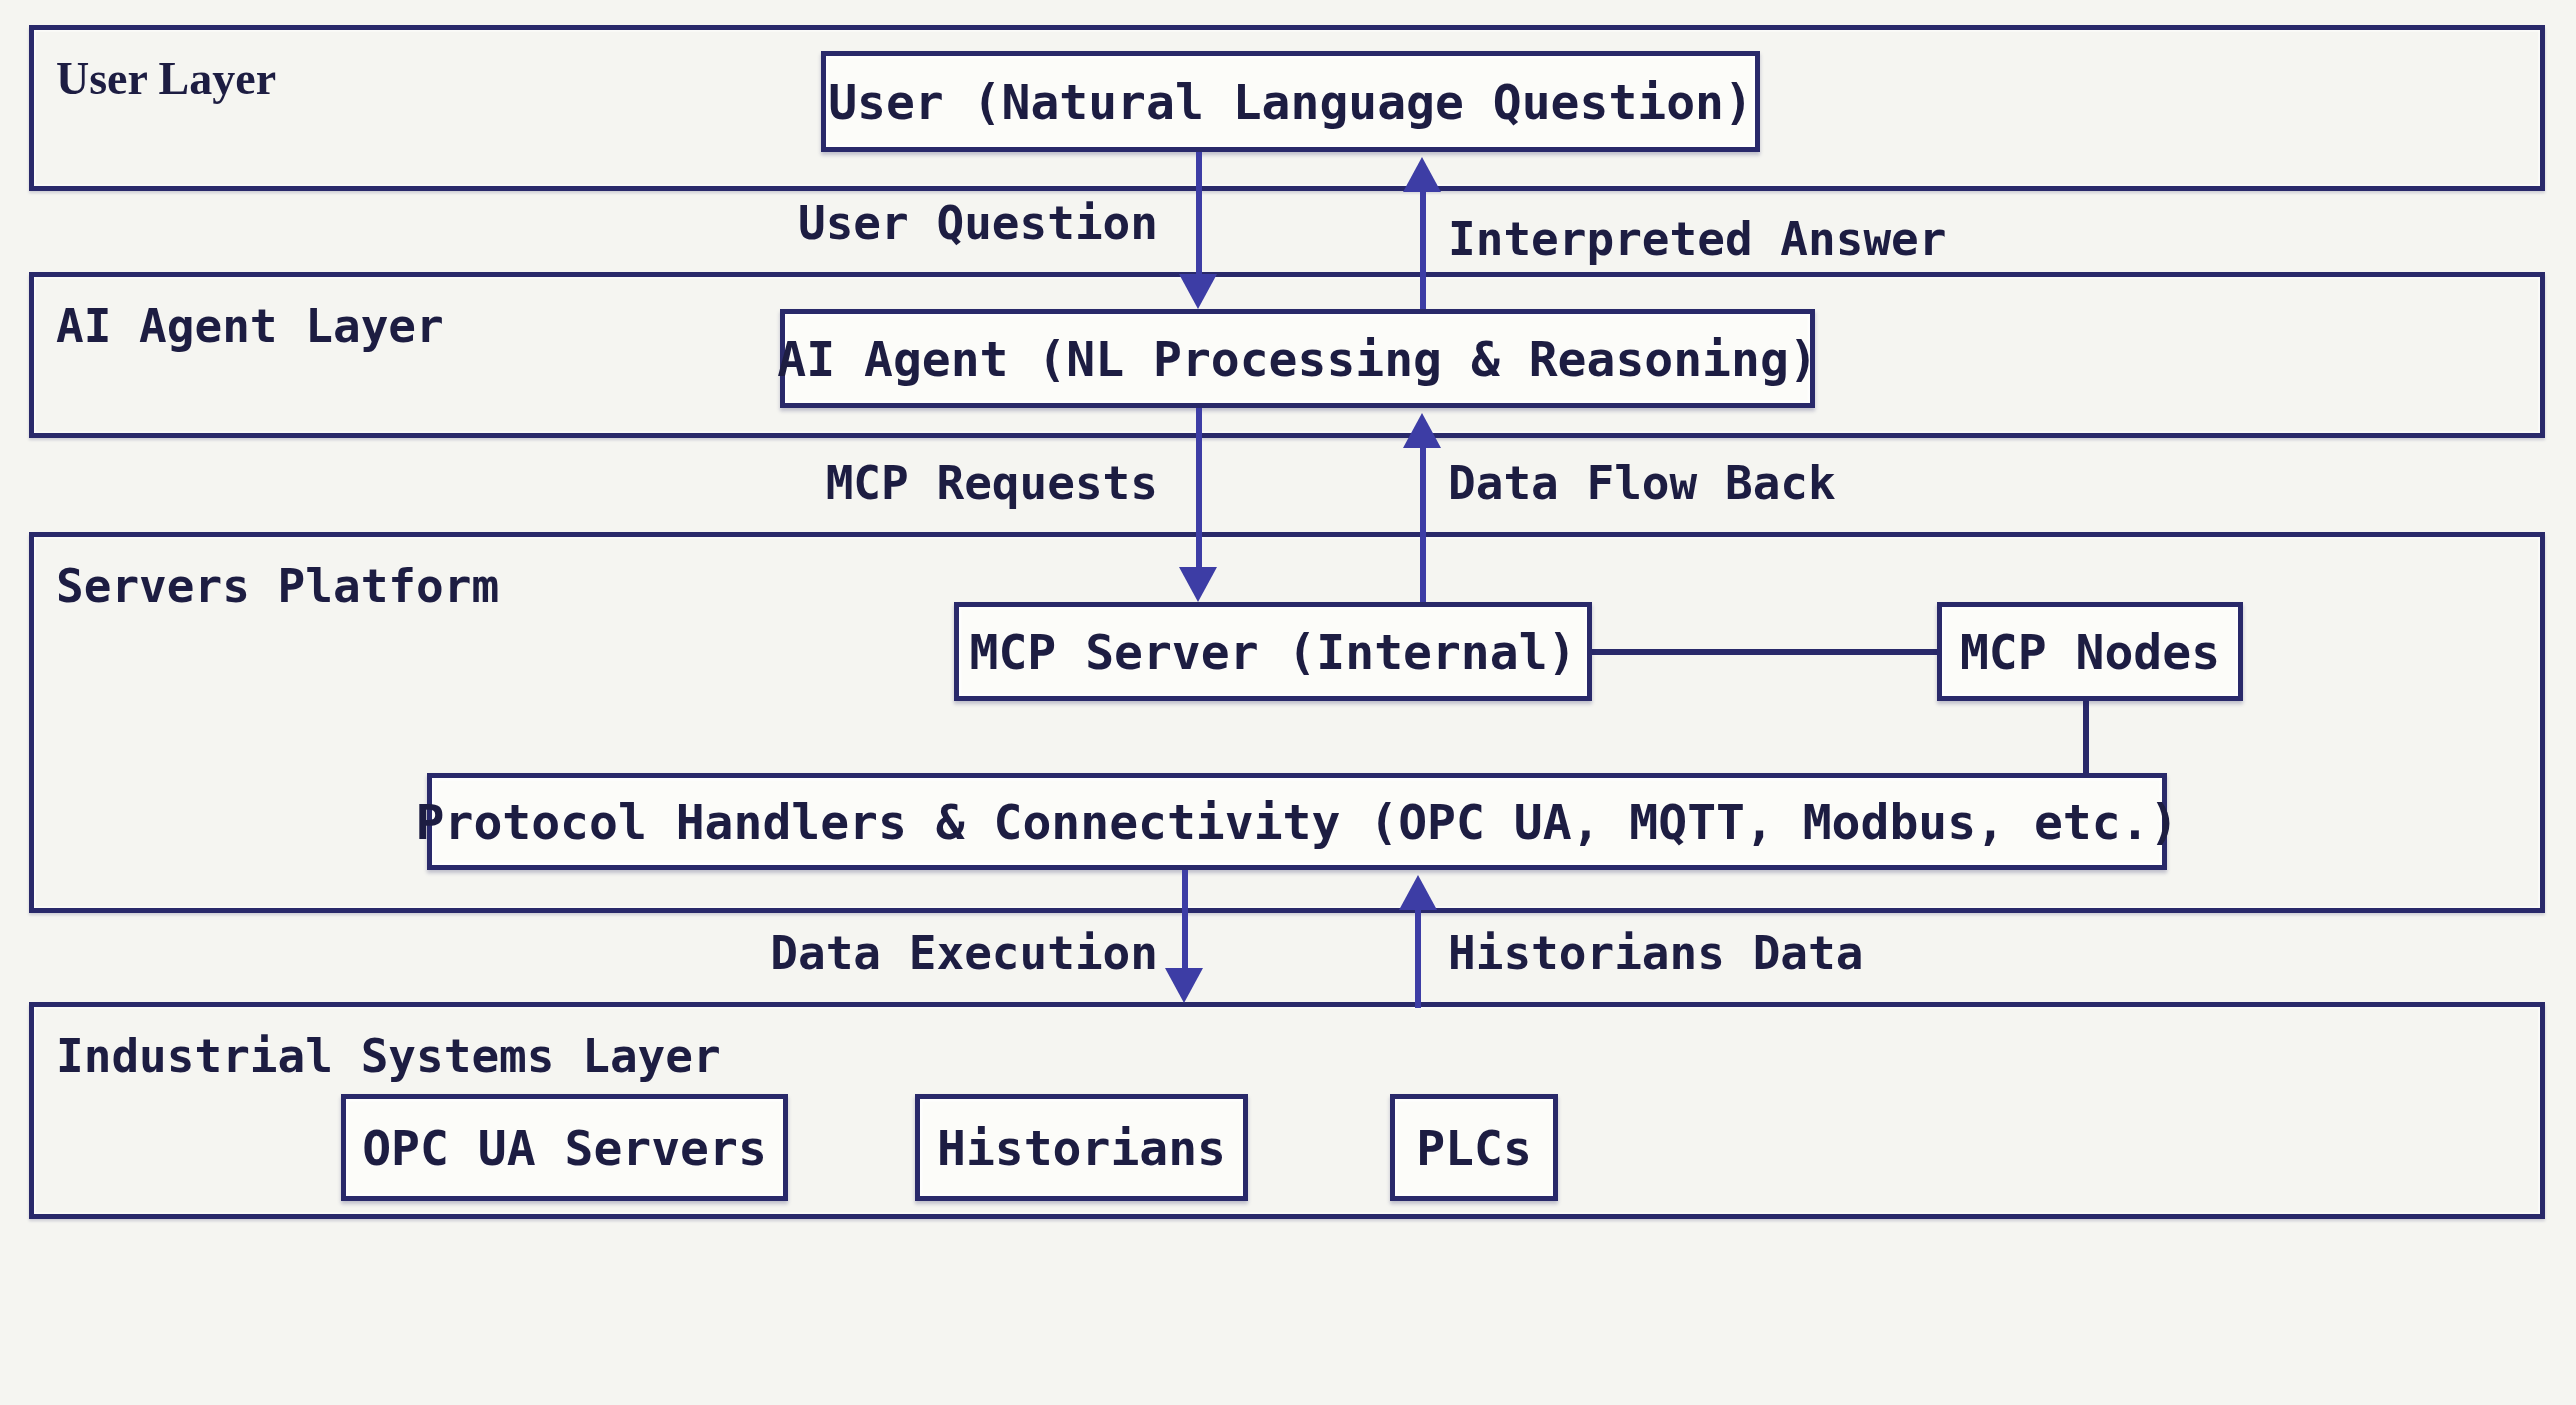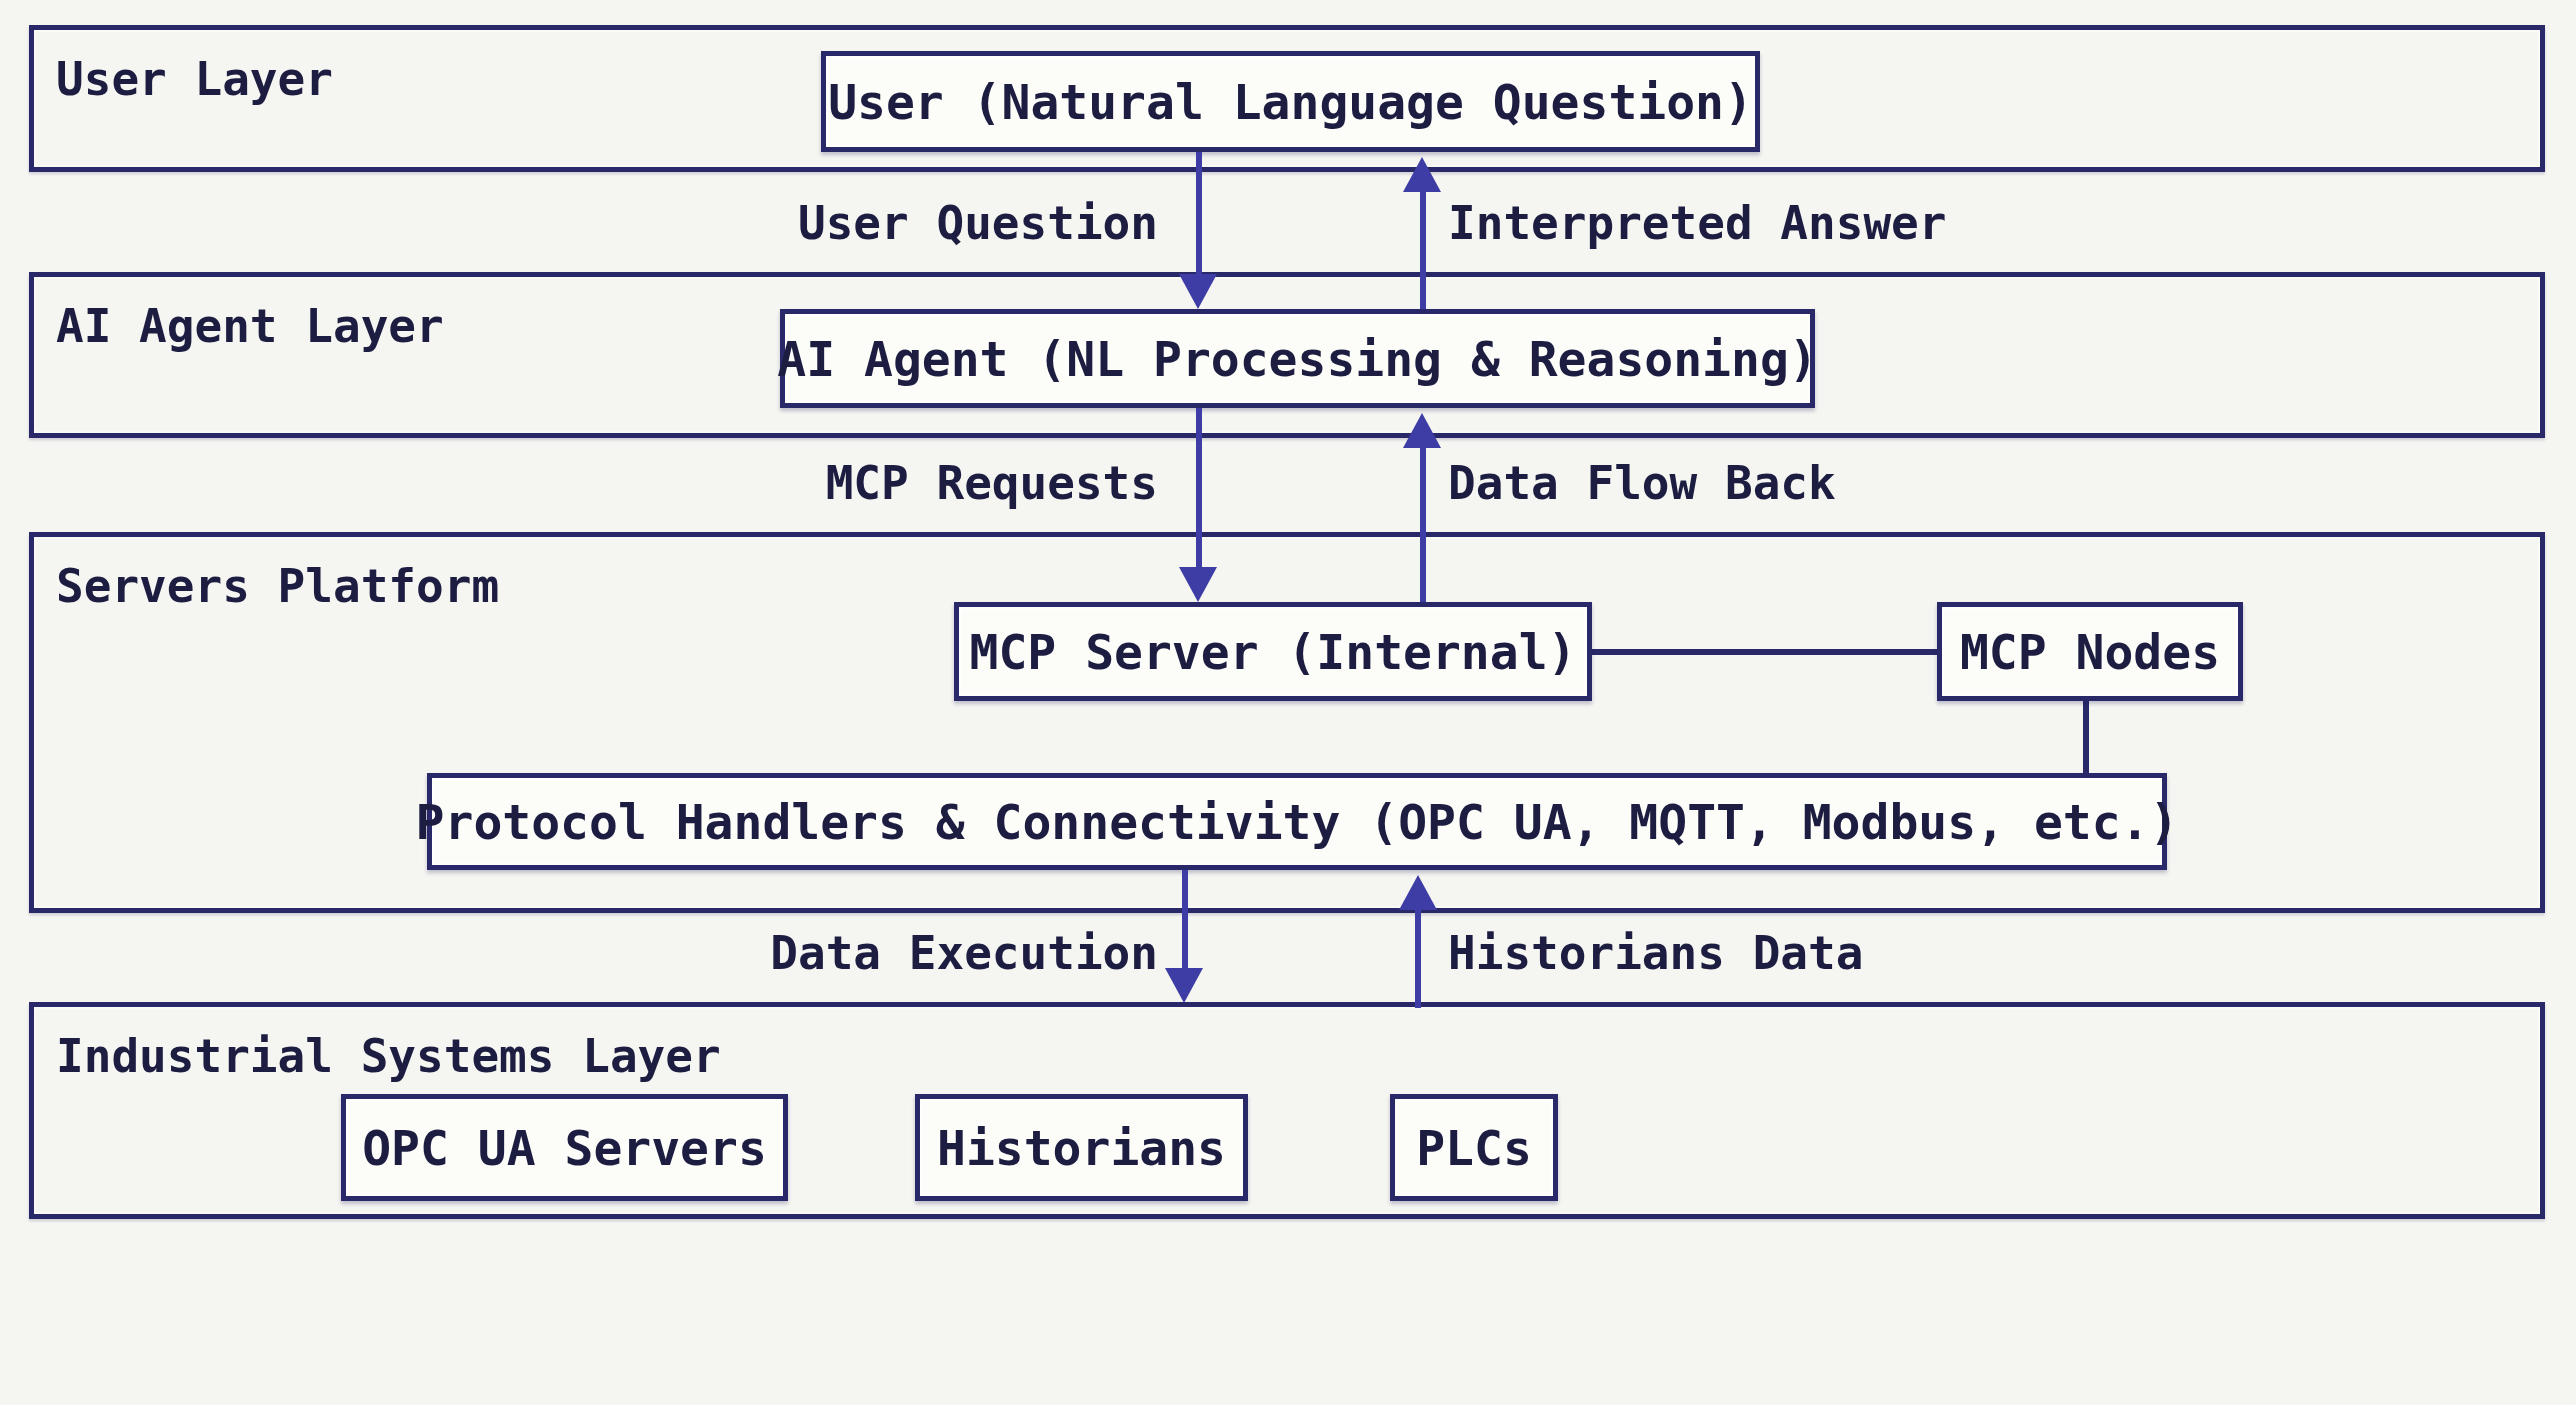--- a/index.html
+++ b/index.html
@@ -20,21 +20,21 @@
     border:5.5px solid var(--line);
     background:transparent;
     box-shadow:0 2.7px 2.7px rgba(30,30,90,.18), inset 0 0 0 1.8px rgba(255,255,255,.5);
     z-index:1;
   }
   .layer-label{
     position:absolute;left:22px;top:24px;
     font-size:46px;font-weight:bold;line-height:1.1;color:var(--ink);
     white-space:nowrap;
   }
-  .layer-user{top:25px;height:147px;}
+  .layer-user{top:25px;height:166px;font-family:Liberation Serif, serif;}
   .layer-agent{top:272px;height:166px;}
   .layer-flowfuse{top:532px;height:381px;}
   .layer-industrial{top:1002px;height:217px;padding-left:32px;}
 
   
   .node{
     position:absolute;
     border:5.5px solid var(--line);
     background:var(--fill);
     display:flex;align-items:center;justify-content:center;
@@ -83,21 +83,21 @@
   .l-id{left:1415px;top:907px;height:101px;}
   .h-id{left:1399px;top:875px;}
 
   
   .edge-label{
     position:absolute;font-size:46px;font-weight:bold;line-height:1.12;
     color:var(--ink);white-space:nowrap;z-index:6;
   }
   .el-right{text-align:right;}
   .el-uq{right:1418px;top:198px;}
-  .el-ia{left:1448px;top:198px;}
+  .el-ia{left:1448px;top:214px;}
   .el-mr{right:1418px;top:458px;}
   .el-dfb{left:1448px;top:458px;}
   .el-de{right:1418px;top:928px;}
   .el-id{left:1448px;top:928px;}
 </style>
 </head>
 <body>
 
 <div class="canvas">
 

